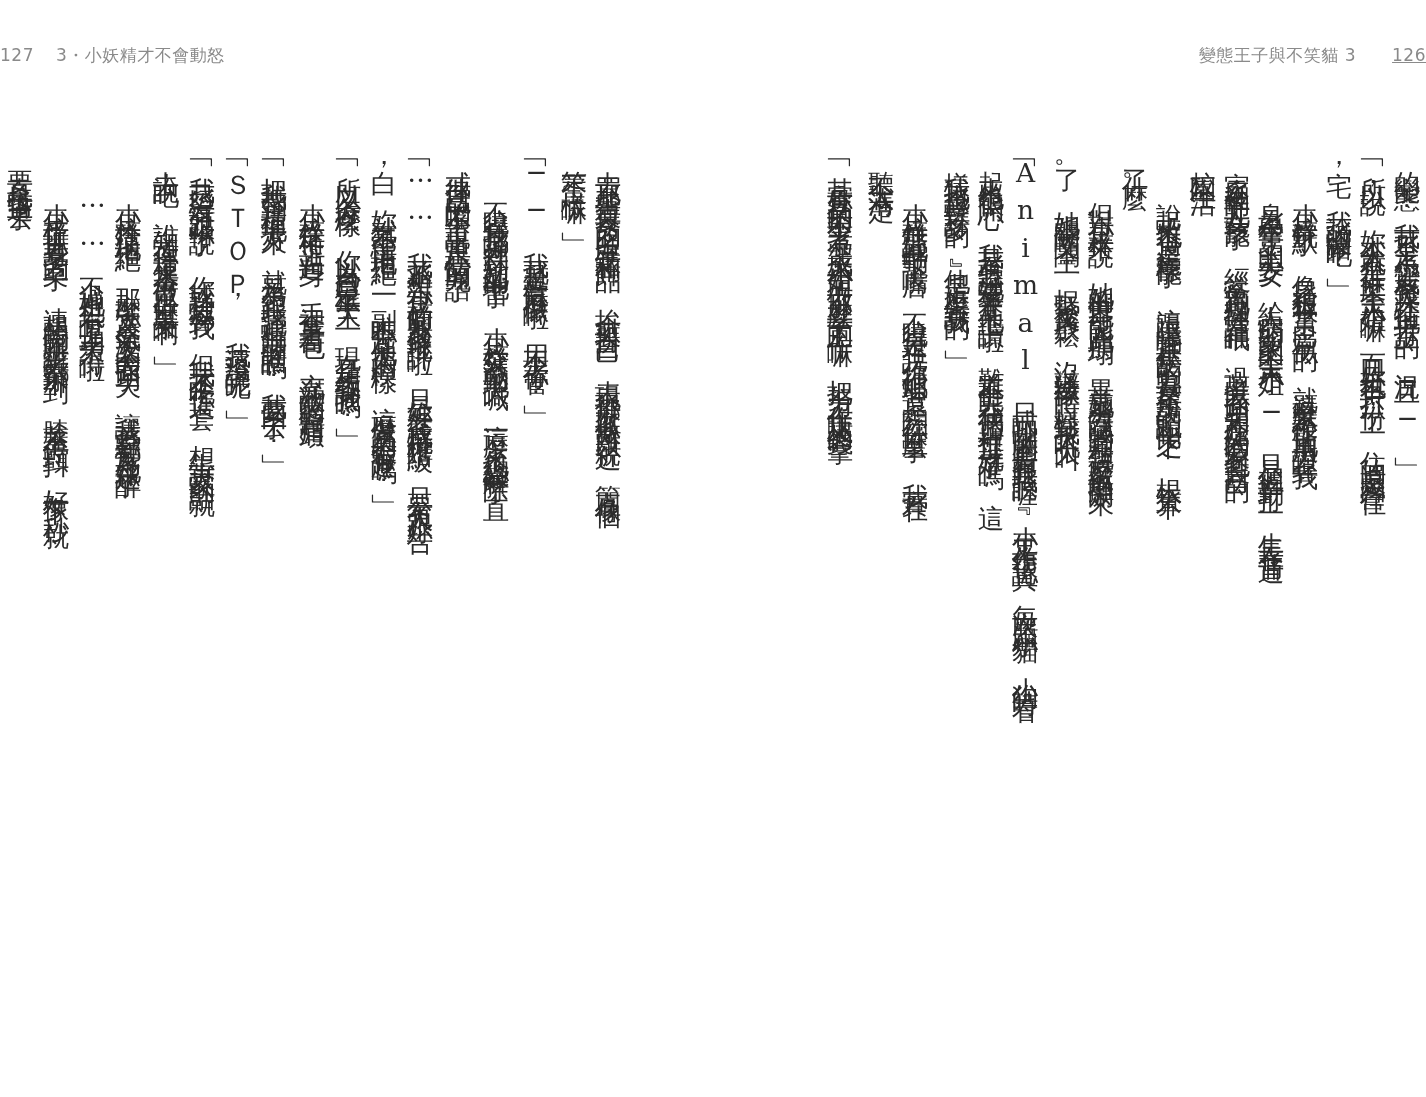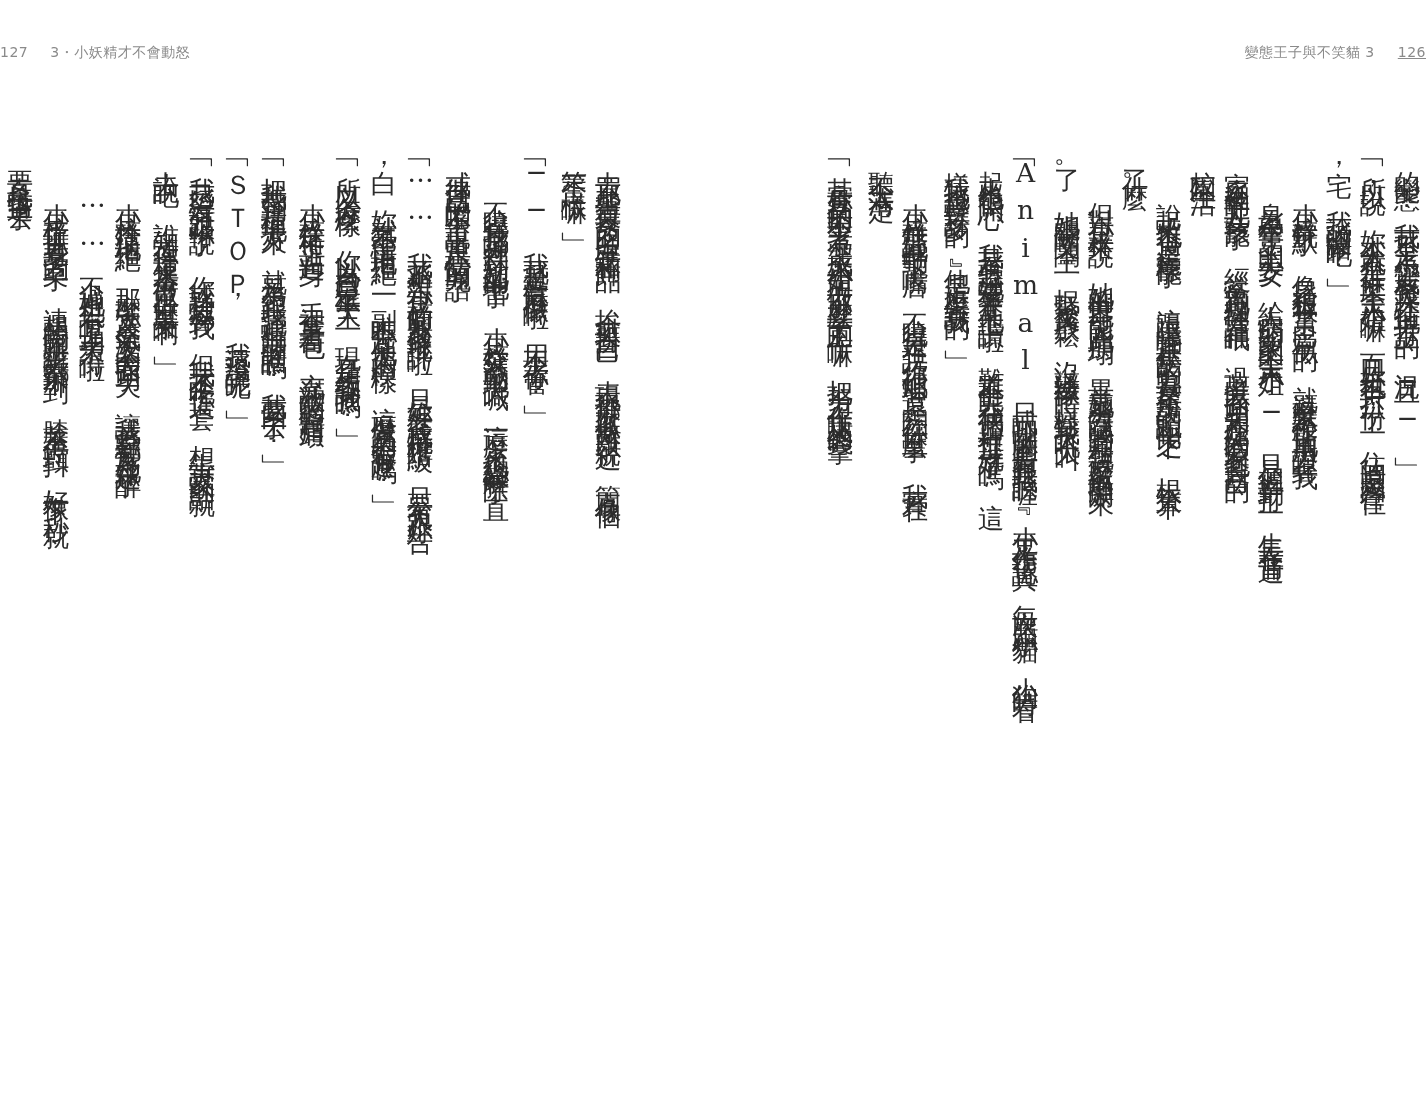--- a/index.html
+++ b/index.html
@@ -1,24 +1,24 @@
 <!DOCTYPE html>
 <html><head>
 <meta charset="utf-8">
 <style>
   html, body { margin:0; padding:0; background:#ffffff; }
   body { width:1426px; height:1097px; position:relative; overflow:hidden;
          font-family:"DejaVu Serif","Liberation Serif",serif; color:#2a2a2a; }
   .header { position:absolute; top:44px; font-family:"DejaVu Sans","Liberation Sans",sans-serif;
-            font-size:14px; color:#8a8a8a; letter-spacing:0.5px; white-space:nowrap; }
+            font-size:17px; color:#8a8a8a; letter-spacing:0.5px; white-space:nowrap; }
   .header-left { left:0px; }
   .header-right { right:0px; }
   .header .pno { display:inline-block; }
   .header-left .pno { margin-right:22px; }
-  .header-right .pno { margin-left:23px;text-decoration:underline; }
+  .header-right .pno { margin-left:36px;text-decoration:underline; }
   .col { position:absolute; top:150px; width:36px; height:947px;
          writing-mode:vertical-rl; text-orientation:upright;
          font-size:26.5px; line-height:36px; letter-spacing:6.5px; white-space:nowrap;
          overflow:hidden; color:#2b2b2b; }
   .col.indent { padding-top:32px; }
 </style>
 </head>
 <body>
 
 <div class="header header-left">

